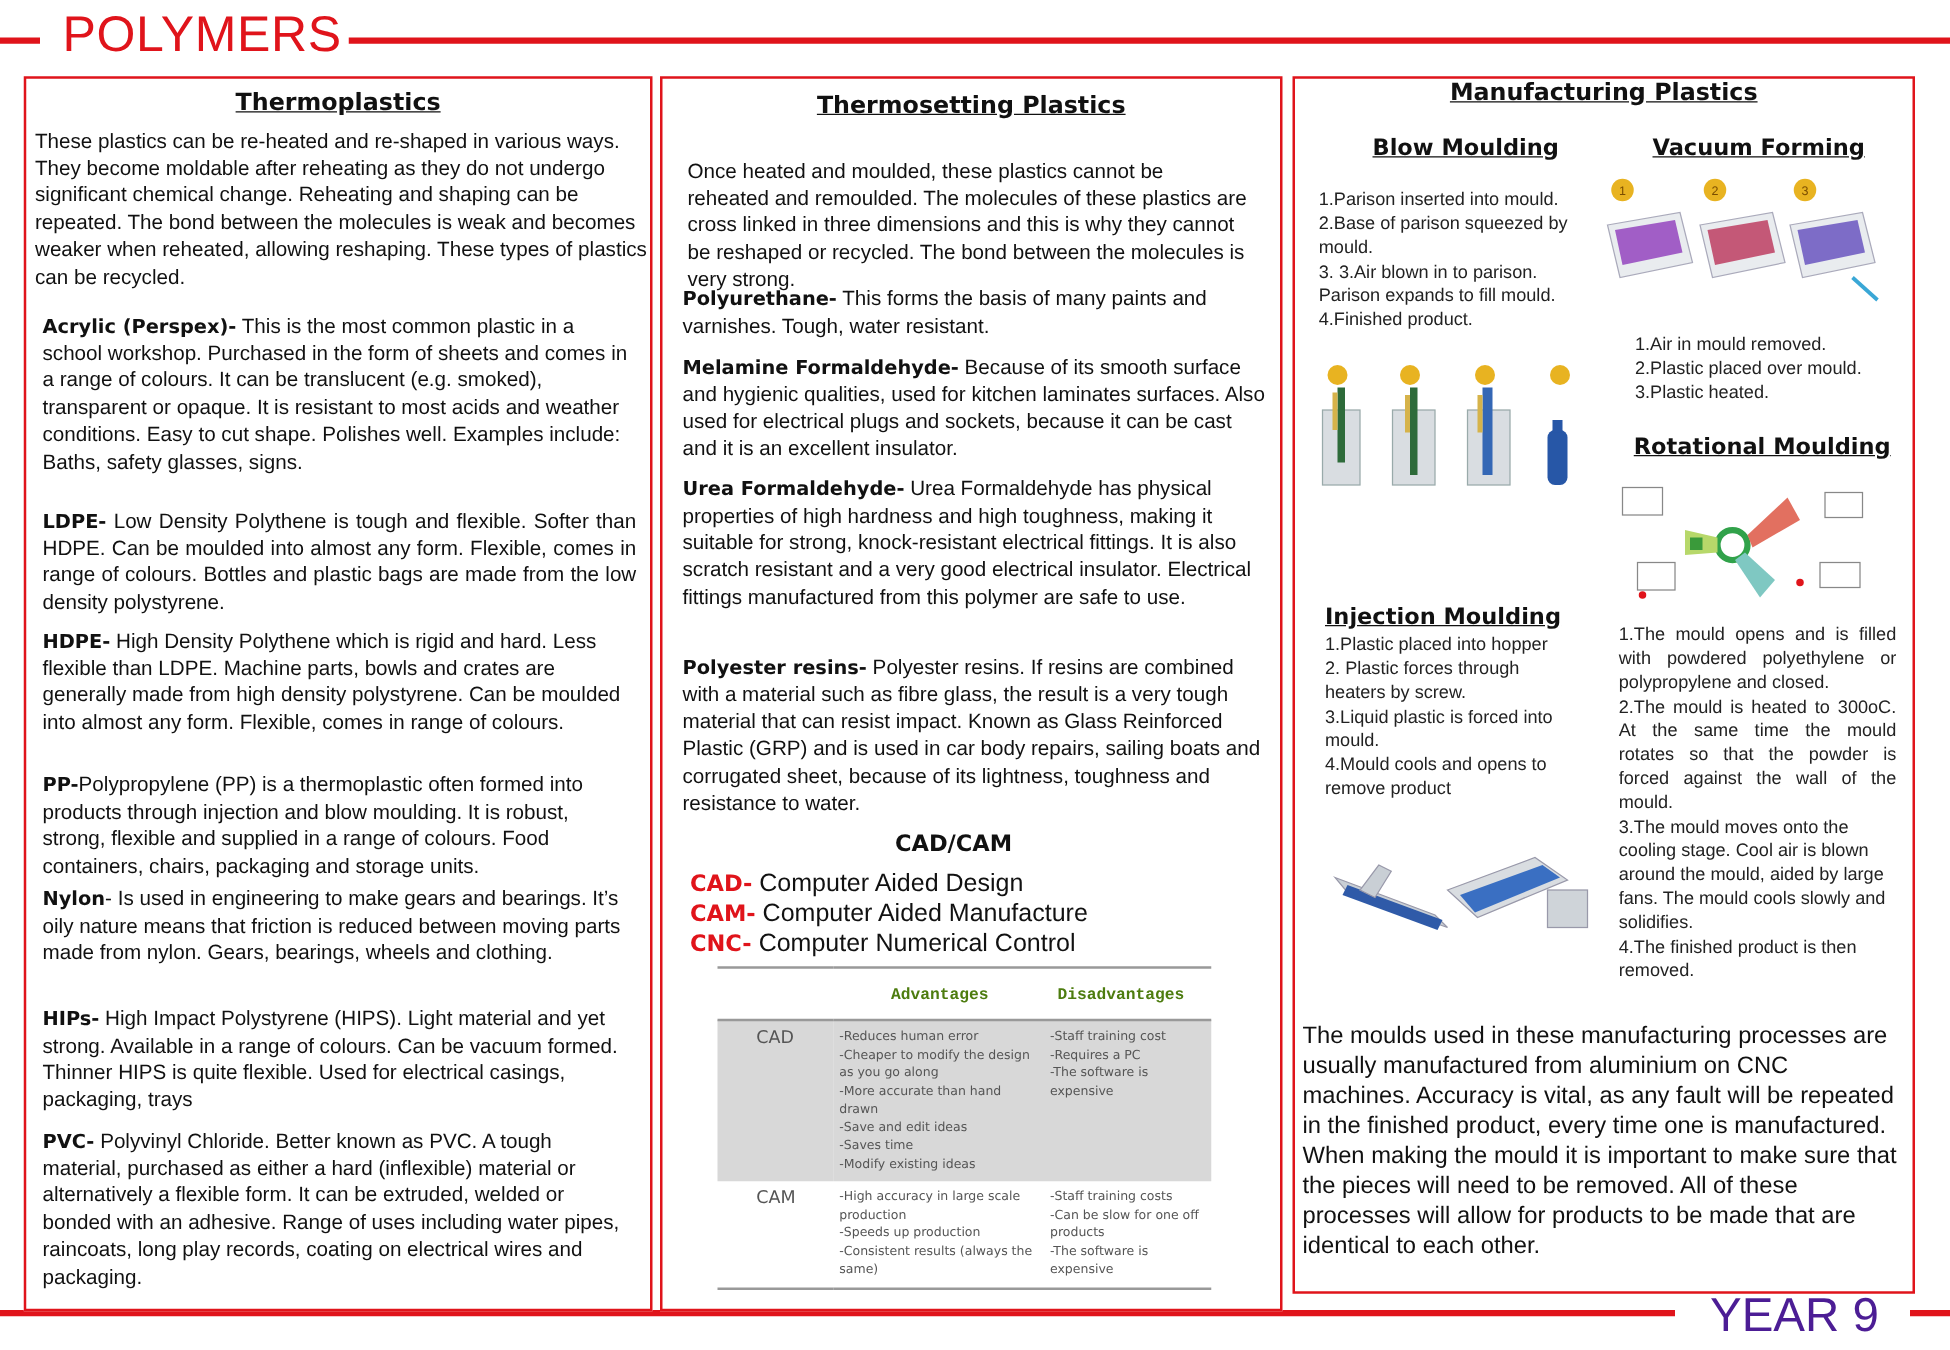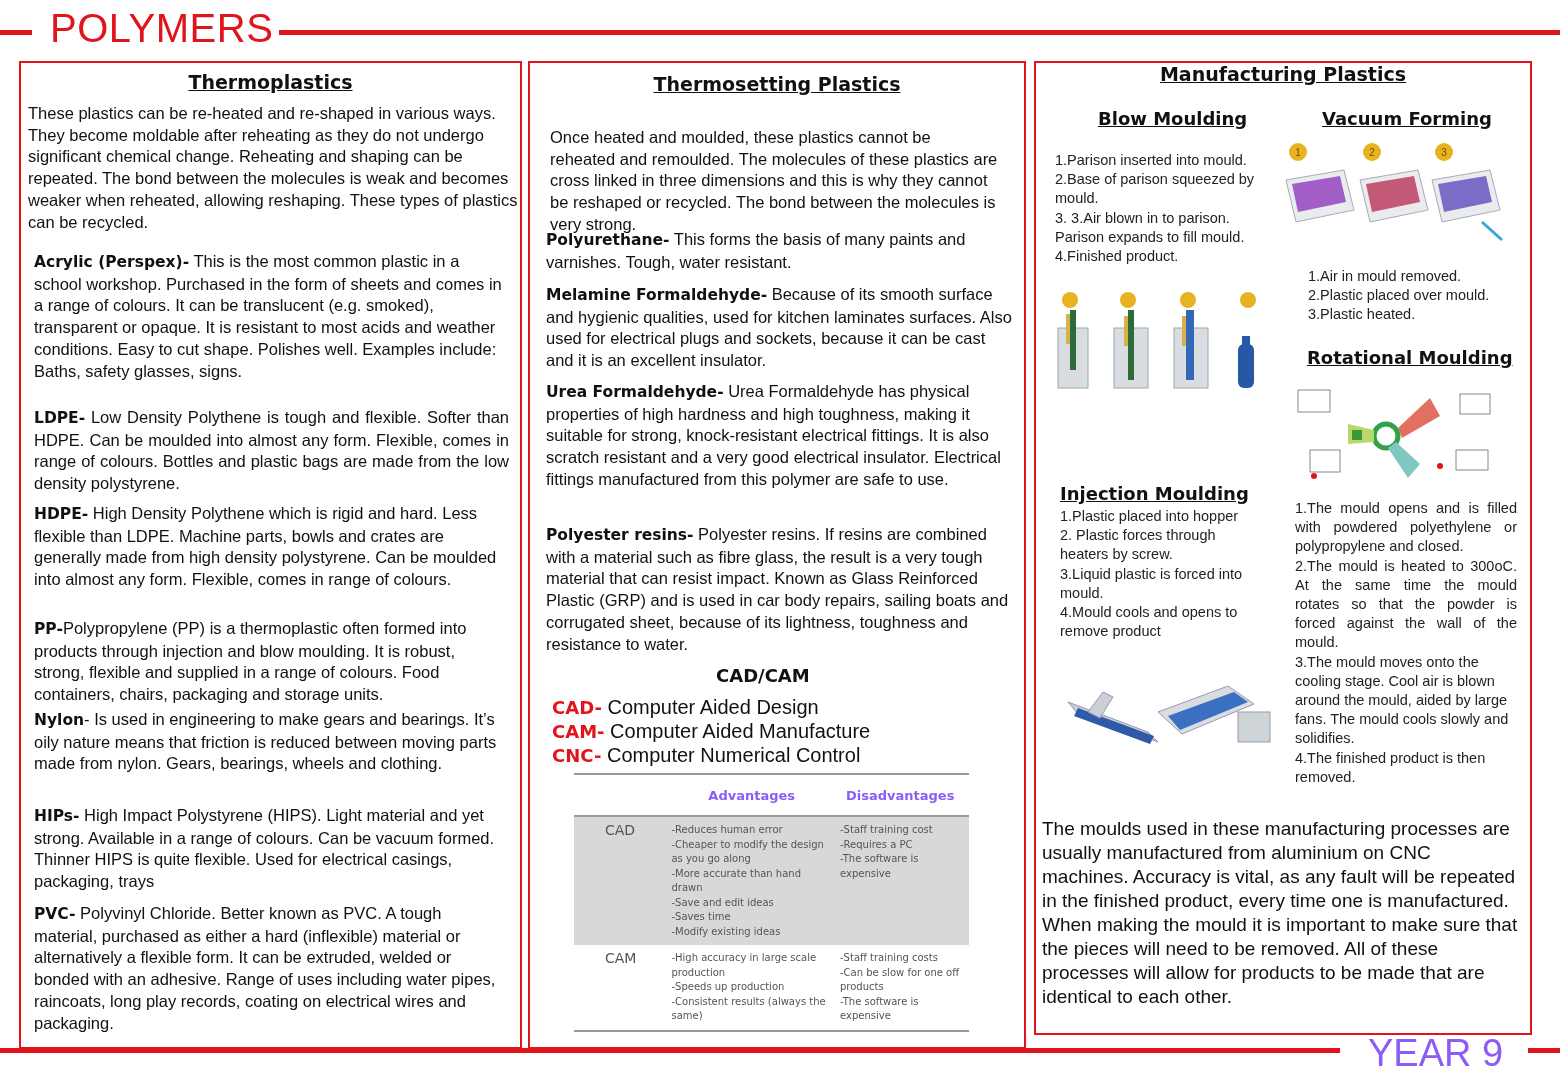--- a/index.html
+++ b/index.html
@@ -1,37 +1,37 @@
 <!DOCTYPE html>
 <html><head>
 <meta charset="utf-8">
 <style>
   * { box-sizing: border-box; margin: 0; padding: 0; }
   html, body { width: 1560px; height: 1080px; background: #ffffff; overflow: hidden; }
   body { position: relative; font-family: "Liberation Sans", sans-serif; color: #111; }
 
   .rule { position: absolute; background: #e0141b; }
   .title-main { position: absolute; left: 44px; top: 6px; font-size: 40px; color: #e0141b; font-family: "Liberation Sans", sans-serif; letter-spacing: 0.5px; background: #fff; padding: 0 6px; }
-  .title-year { position: absolute; left: 1362px; top: 1032px; font-size: 38px; color: #8b5cf6; background: #fff; padding: 0 6px; }
+  .title-year { position: absolute; left: 1362px; top: 1032px; font-size: 38px; color: #4c1d95; background: #fff; padding: 0 6px; }
 
   .panel { position: absolute; border: 2px solid #e0141b; background: #fff; }
   .panel-h { font-family: "DejaVu Sans", sans-serif; font-weight: bold; text-decoration: underline; font-size: 19px; text-align: center; color: #111; }
   .p { font-size: 16.5px; line-height: 21.7px; color: #111; }
   .p b { font-family: "DejaVu Sans", sans-serif; font-weight: bold; font-size: 15.5px; }
   .abs { position: absolute; }
 
   .sub-h { font-family: "DejaVu Sans", sans-serif; font-weight: bold; text-decoration: underline; font-size: 18px; color: #111; position: absolute; }
   .small { font-size: 14.5px; line-height: 19.2px; color: #222; }
   .just { text-align: justify; }
 
   .cad-line { font-size: 20px; line-height: 24px; }
   .cad-line .red { color: #e0141b; font-weight: bold; font-family: "DejaVu Sans", sans-serif; font-size: 18px; }
 
   table.adv { position: absolute; left: 574px; top: 773px; width: 395px; border-collapse: collapse; font-family: "DejaVu Sans", sans-serif; }
-  table.adv th { font-size: 13px; color: #8b5cf6; font-weight: bold; height: 42px; border-top: 2px solid #999; border-bottom: 2px solid #999; }
+  table.adv th { font-size: 13px; color: #4d7c0f; font-weight: bold; height: 42px; border-top: 2px solid #999; border-bottom: 2px solid #999; font-family: Liberation Mono, monospace; }
   table.adv td { font-size: 10px; line-height: 14.5px; color: #555; vertical-align: top; padding: 6px 4px; }
   table.adv td.rowh { font-size: 14px; color: #555; width: 60px; padding: 6px 31px; }
   table.adv tr.shade td { background: #d8d8d8; }
   table.adv tr.last td { border-bottom: 2px solid #999; }
 
   .img { position: absolute; }
 </style>
 </head>
 <body>
 

